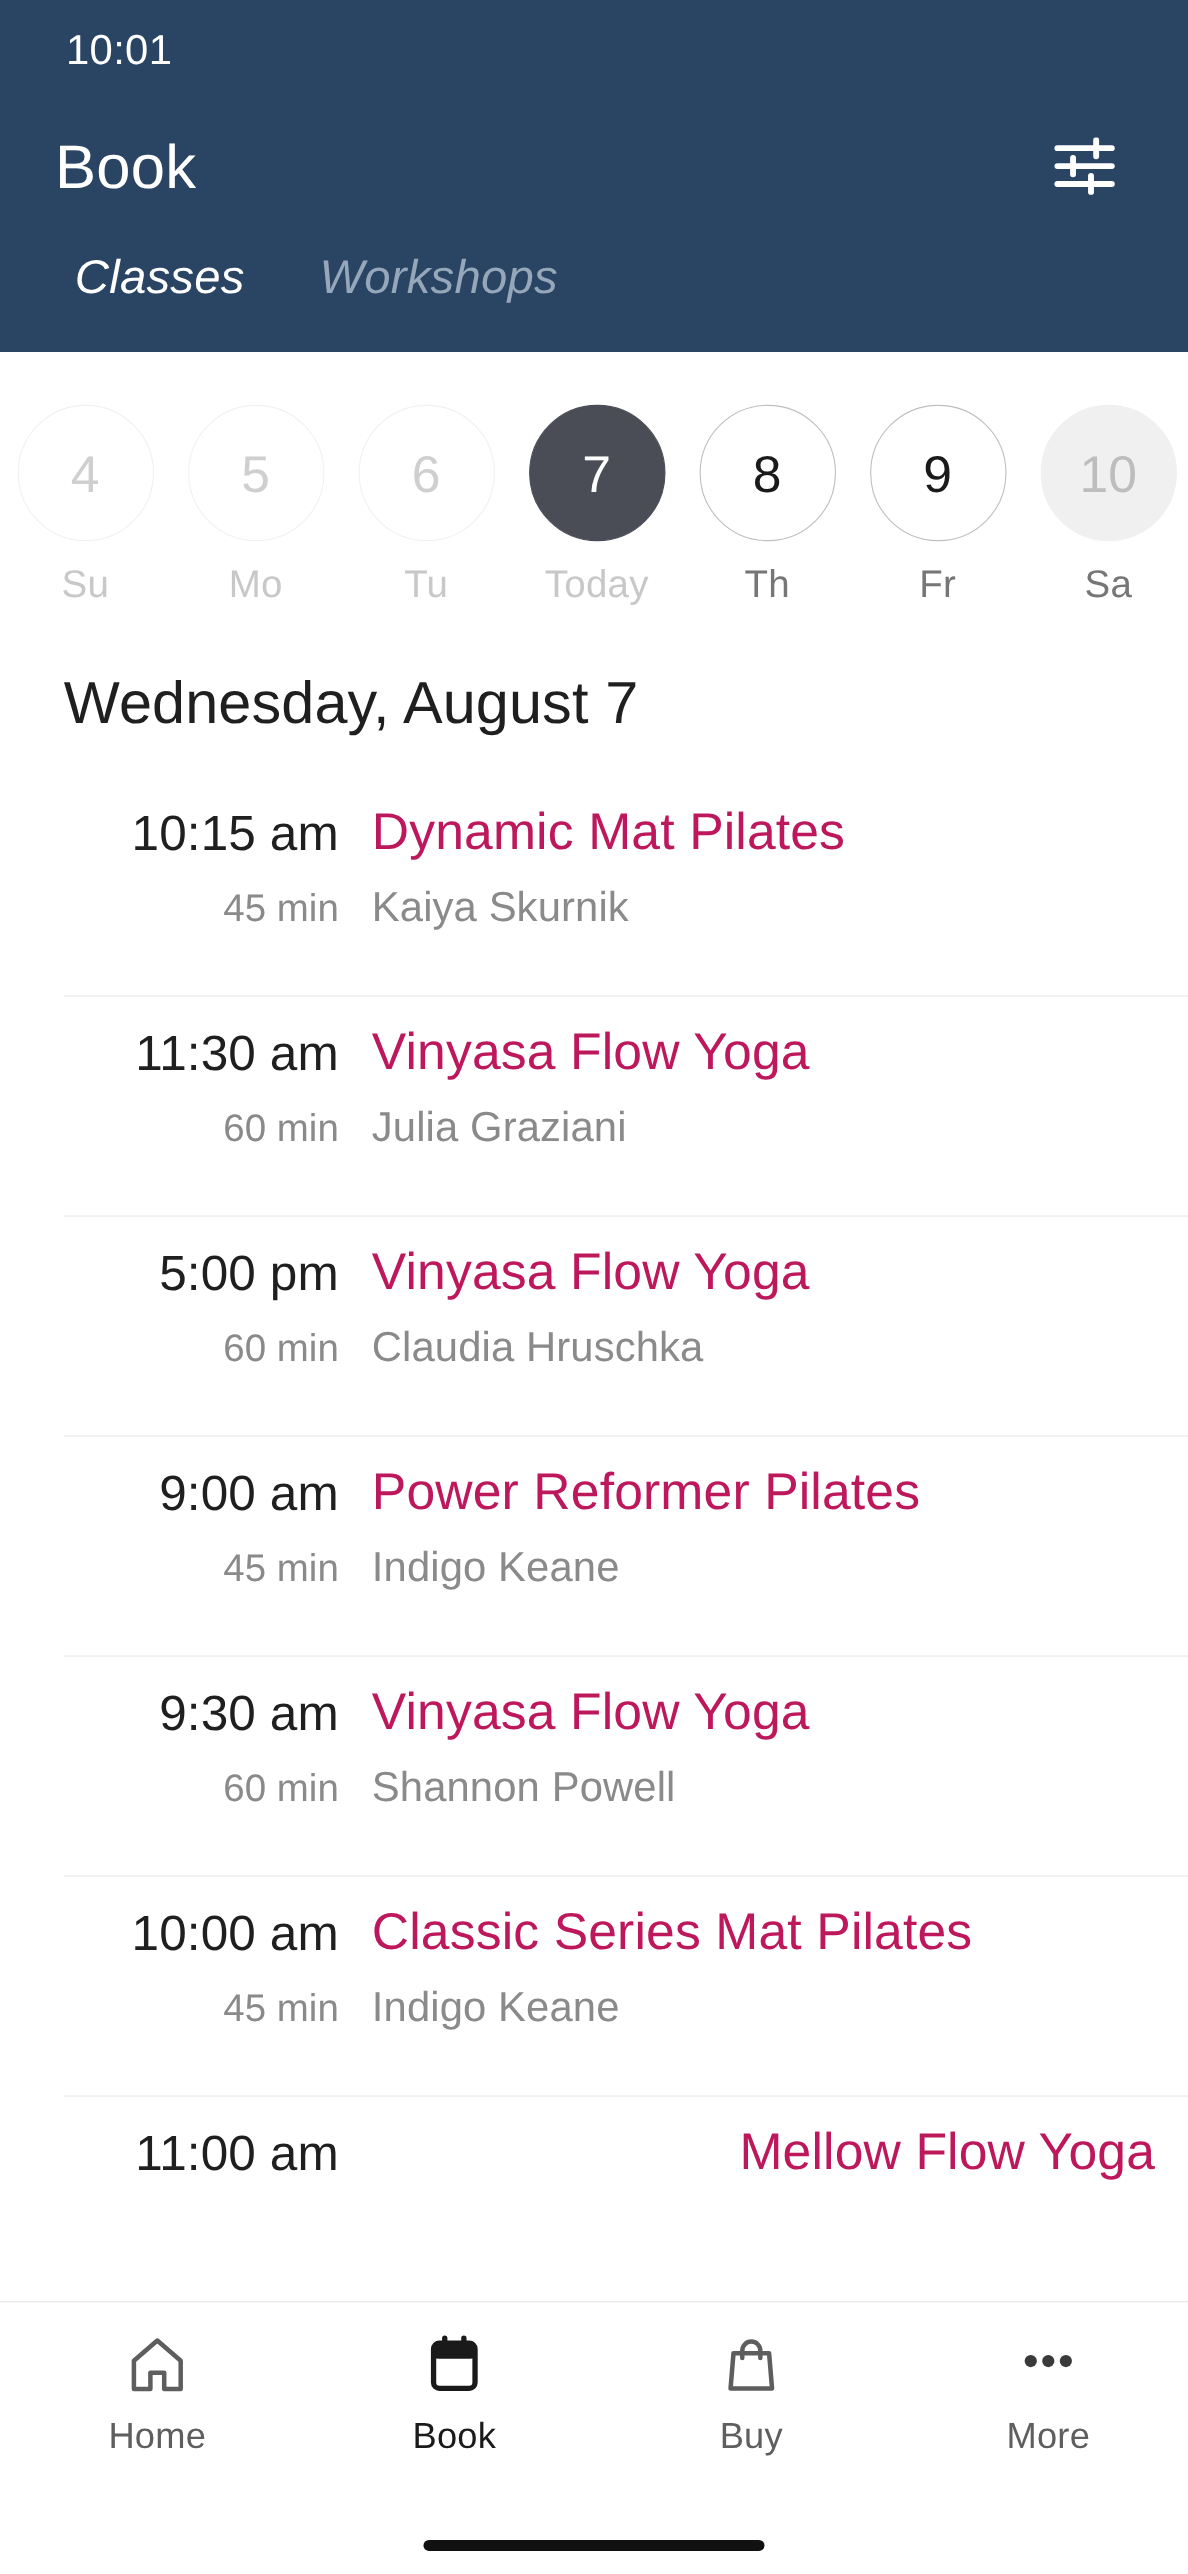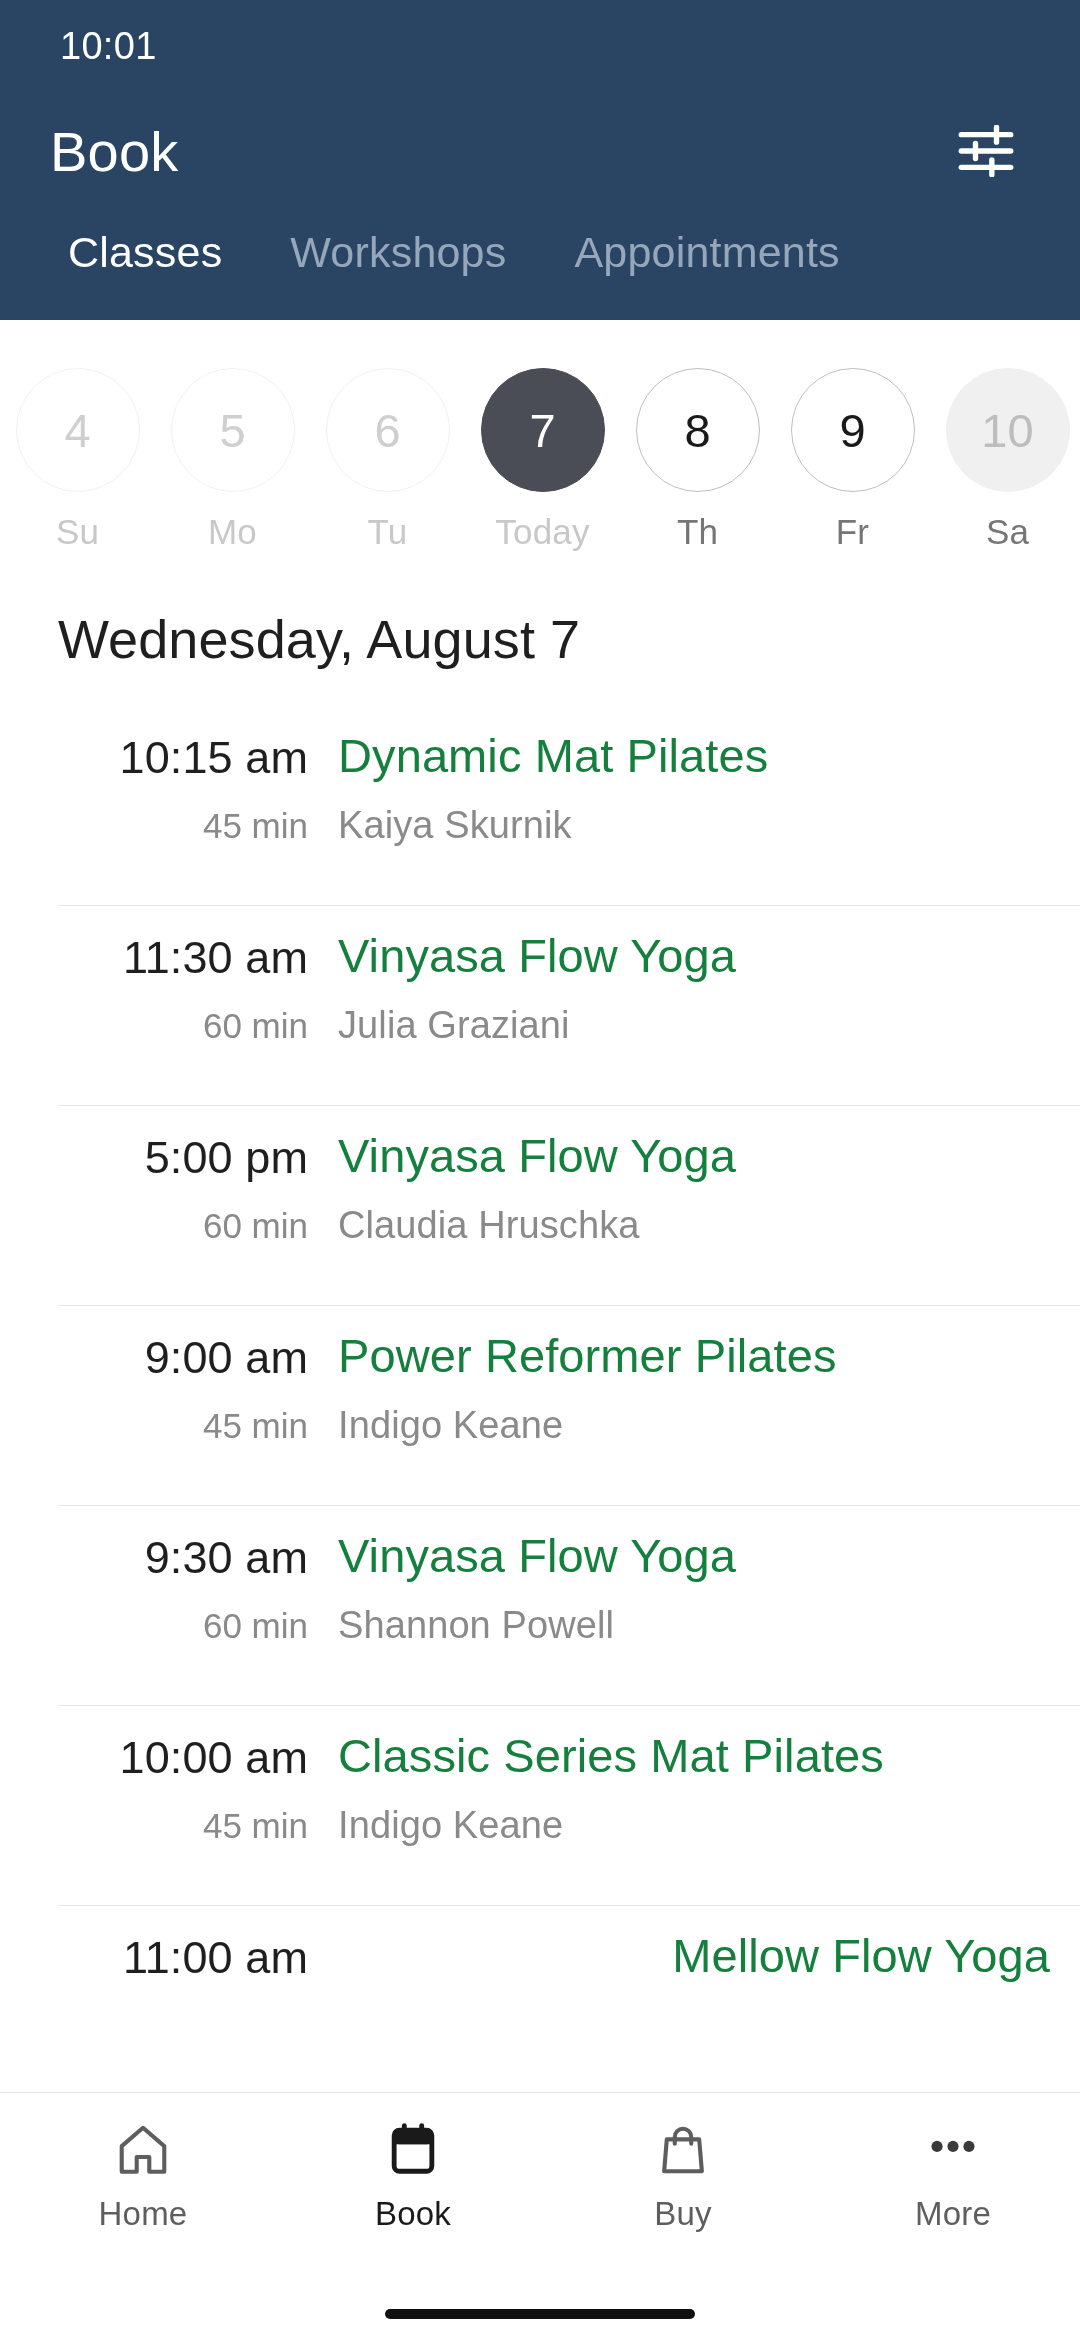--- a/index.html
+++ b/index.html
@@ -49,20 +49,21 @@
     display:flex; align-items:flex-start;
     padding:18px 0 0 34px;
     gap:0;
   }
   .tab {
     font-size:43px;
     padding:0 34px;
     color:#96A7BA;
     white-space:nowrap;
     letter-spacing:0.2px;
+    font-style:italic;
   }
   .tab.active { color:#ffffff; }
 
   
   .datestrip {
     flex:0 0 auto;
     height:240px;
     background:#ffffff;
     display:flex;
     align-items:flex-start;
@@ -145,21 +146,21 @@
     margin-top:22px;
     font-size:35px;
     color:#8A8A8A;
   }
   .row-info {
     flex:1 1 auto;
     padding-top:2px;
   }
   .row-info .c-name {
     font-size:47px;
-    color:#15803d;
+    color:#be185d;
     letter-spacing:0.1px;
     line-height:1.1;
   }
   .row-info .c-teacher {
     margin-top:22px;
     font-size:38px;
     color:#8A8A8A;
     letter-spacing:0.1px;
   }
 
@@ -223,21 +224,20 @@
             <line x1="7.5" y1="7.8" x2="7.5" y2="14.2" stroke="#ffffff" stroke-width="2.3" stroke-linecap="round"></line>
             <line x1="14.5" y1="14.8" x2="14.5" y2="21.2" stroke="#ffffff" stroke-width="2.3" stroke-linecap="round"></line>
           </svg>
         </span>
       </div>
     </div>
 
     <div class="tabs">
       <div class="tab active">Classes</div>
       <div class="tab">Workshops</div>
-      <div class="tab">Appointments</div>
     </div>
   </div>
 
   <div class="datestrip">
     <div class="date-item">
       <div class="date-circle">4</div>
       <div class="date-label">Su</div>
     </div>
     <div class="date-item">
       <div class="date-circle">5</div>

